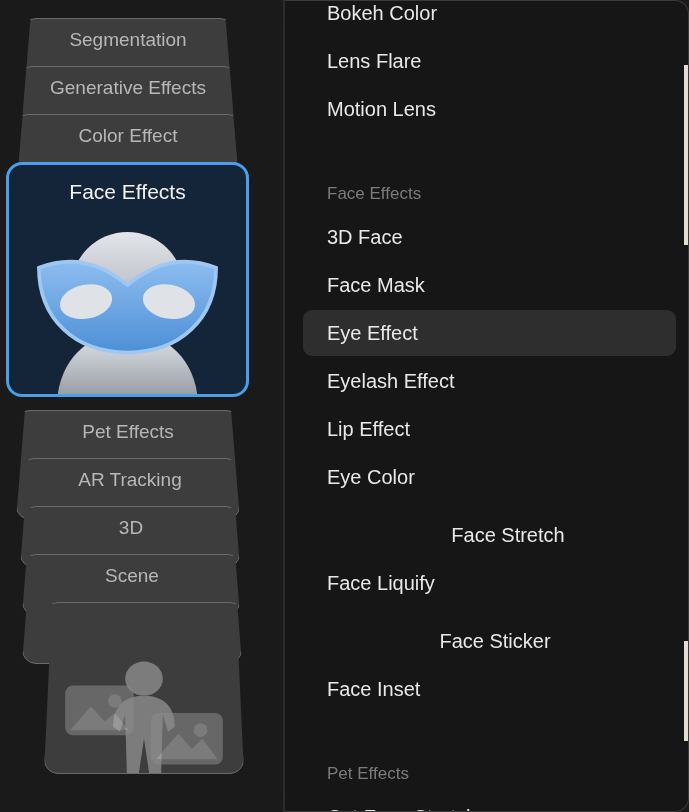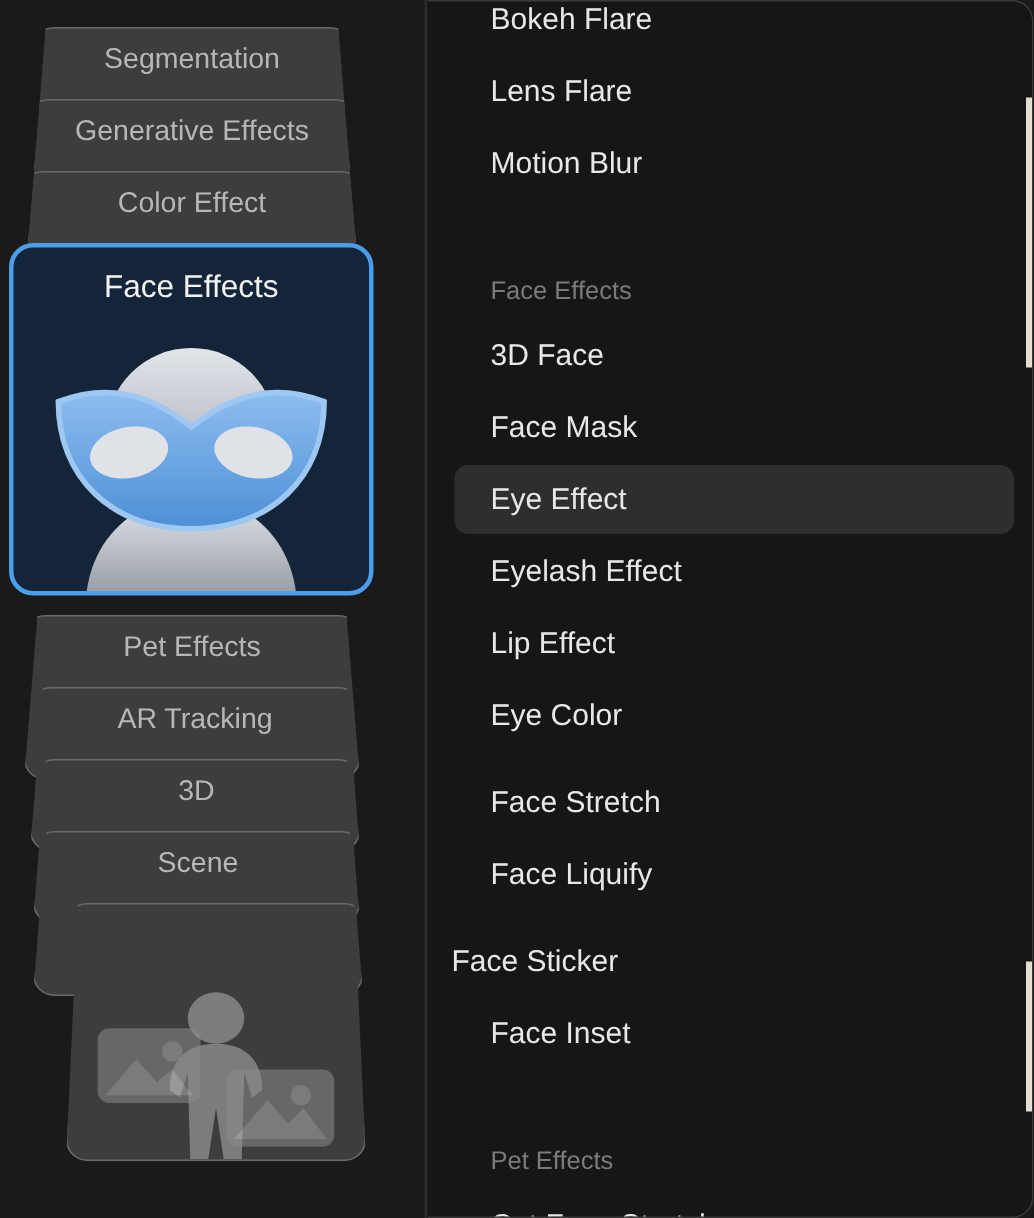--- a/index.html
+++ b/index.html
@@ -112,21 +112,21 @@
     color: #e8e8e8;
     font-size: 20px;
     line-height: 26px;
     white-space: nowrap;
   }
   .list-entry.item {
     height: 48px;
     display: flex;
     align-items: center;
   }
-  .list-entry.item.gap-before { margin-top: 1px; }
+  .list-entry.item.gap-before { margin-top: 1px; justify-content: center; }
   .list-entry.header {
     height: 58px;
     display: flex;
     align-items: flex-end;
     padding-bottom: 6px;
     color: #7b7b7b;
     font-size: 17px;
   }
   .list-entry.header.pad-top { height: 80px; }
 
@@ -233,27 +233,27 @@
   </svg>
         </div>
       </div>
     </div>
 
   <div id="panel-divider"></div>
 
   <div id="effect-panel">
     <div id="effect-list" style="top: -12px;">
         <div class="list-entry item">
-          <span class="entry-text">Bokeh Flare</span>
+          <span class="entry-text">Bokeh Color</span>
         </div>
         <div class="list-entry item">
           <span class="entry-text">Lens Flare</span>
         </div>
         <div class="list-entry item">
-          <span class="entry-text">Motion Blur</span>
+          <span class="entry-text">Motion Lens</span>
         </div>
         <div class="list-entry header pad-top">
           <span class="entry-text">Face Effects</span>
         </div>
         <div class="list-entry item">
           <span class="entry-text">3D Face</span>
         </div>
         <div class="list-entry item">
           <span class="entry-text">Face Mask</span>
         </div>

